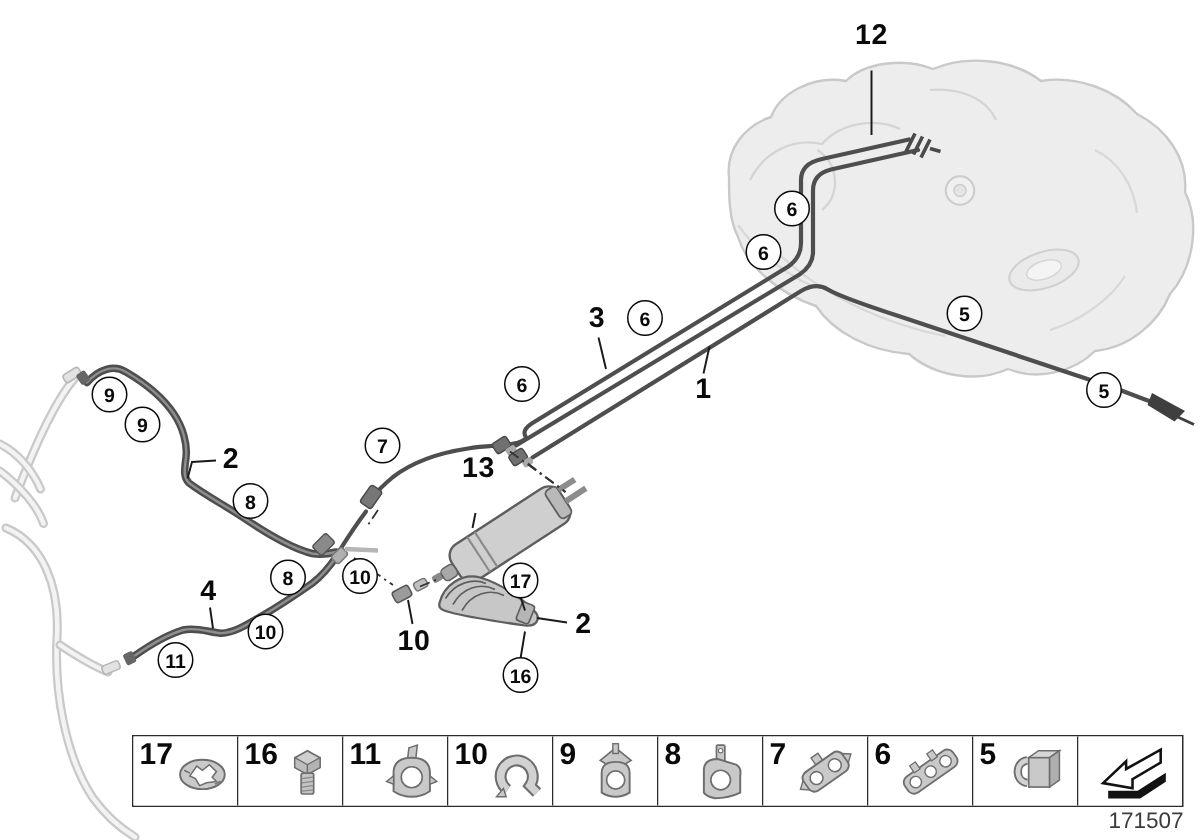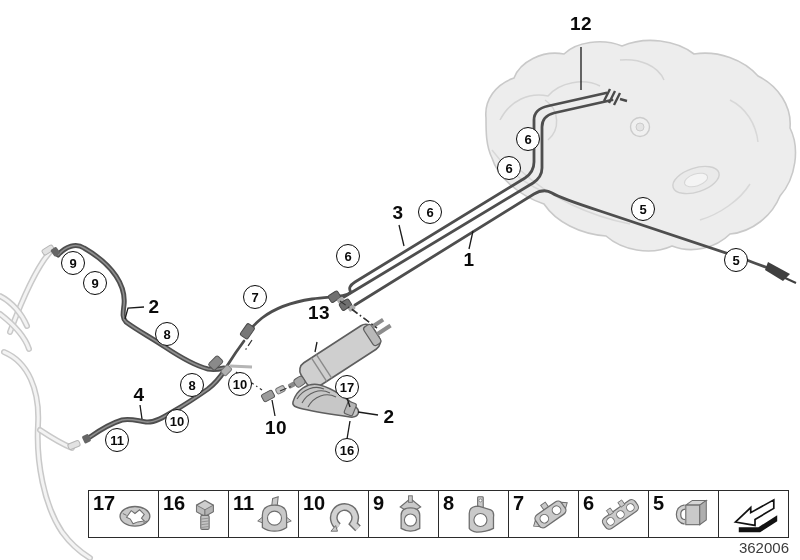--- a/index.html
+++ b/index.html
@@ -295,14 +295,14 @@
     </div>
 
     <div class="cell">
       <svg viewBox="0 0 64 48">
         <polygon points="13,40 36,40 58,26 58,33 38,46 13,46" fill="#121212"></polygon>
         <polygon points="9,34 27,17 27,23 54,8 54,18 32,31 32,38" fill="#ffffff" stroke="#121212" stroke-width="2"></polygon>
       </svg>
     </div>
   </div>
 
-  <div class="docnum">362006</div>
+  <div class="docnum">171507</div>
 </div>
 
 </body></html>

